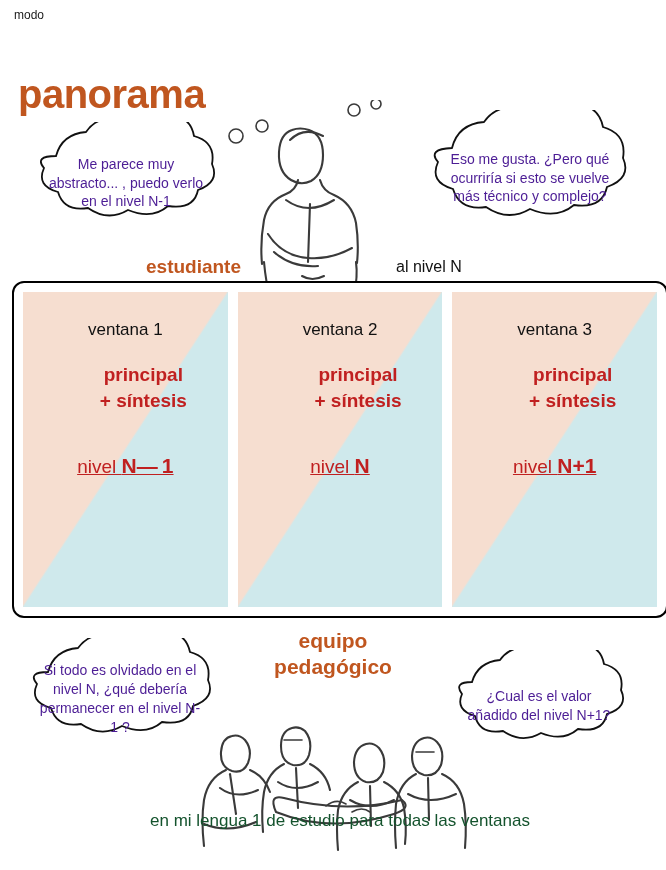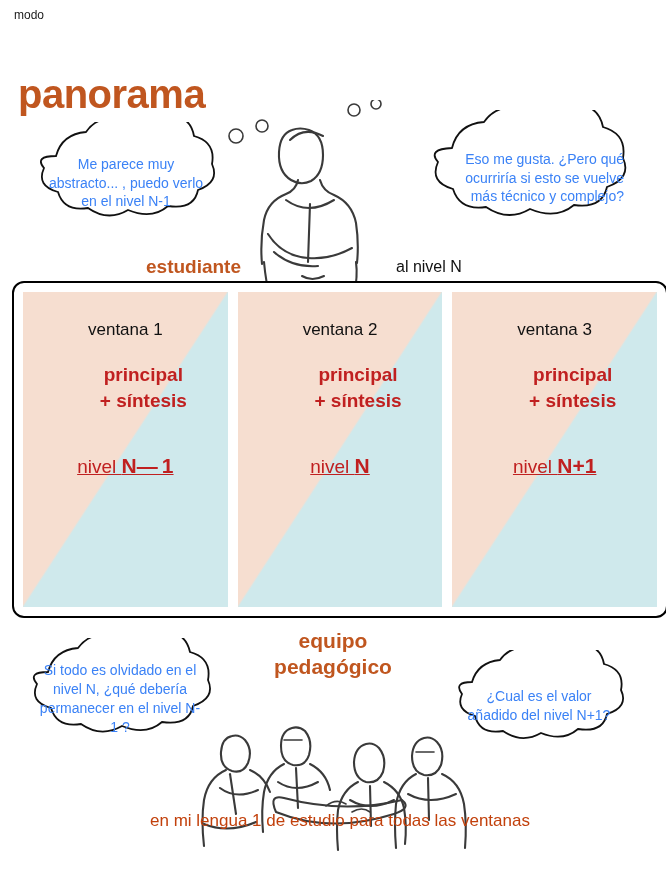--- a/index.html
+++ b/index.html
@@ -41,37 +41,37 @@
     height: 200px;
   }
 
   
   .bubble {
     position: absolute;
     display: flex;
     align-items: center;
     justify-content: center;
     text-align: center;
-    color: #3b82f6;
+    color: #4c1d95;
     line-height: 1.35;
   }
   .bubble .bubble-svg {
     position: absolute;
     left: 0; top: 0;
     width: 100%;
     height: 100%;
   }
   .bubble .bubble-text {
     position: relative;
     z-index: 2;
     padding: 0 22px;
   }
 
   #bubble-student-left  { left: 22px;  top: 122px; width: 208px; height: 122px; font-size: 14px; }
-  #bubble-student-right { left: 414px; top: 110px; width: 232px; height: 136px; font-size: 14px; text-align: right; }
+  #bubble-student-right { left: 414px; top: 110px; width: 232px; height: 136px; font-size: 14px; }
   #bubble-team-left     { left: 14px;  top: 638px; width: 212px; height: 122px; font-size: 14px; }
   #bubble-team-right    { left: 440px; top: 650px; width: 198px; height: 112px; font-size: 14px; }
 
   .role-student {
     position: absolute;
     left: 146px;
     top: 256px;
     font-size: 19px;
     font-weight: bold;
     color: #c0561f;
@@ -136,21 +136,21 @@
   }
   .win-level b { font-size: 21px; }
 
   .panel-footnote {
     position: absolute;
     left: 0;
     right: 0;
     top: 528px;
     text-align: center;
     font-size: 17px;
-    color: #c2410c;
+    color: #14532d;
     z-index: 5;
     pointer-events: none;
   }
 
   
   .role-team {
     position: absolute;
     left: 0;
     right: 0;
     top: 628px;

